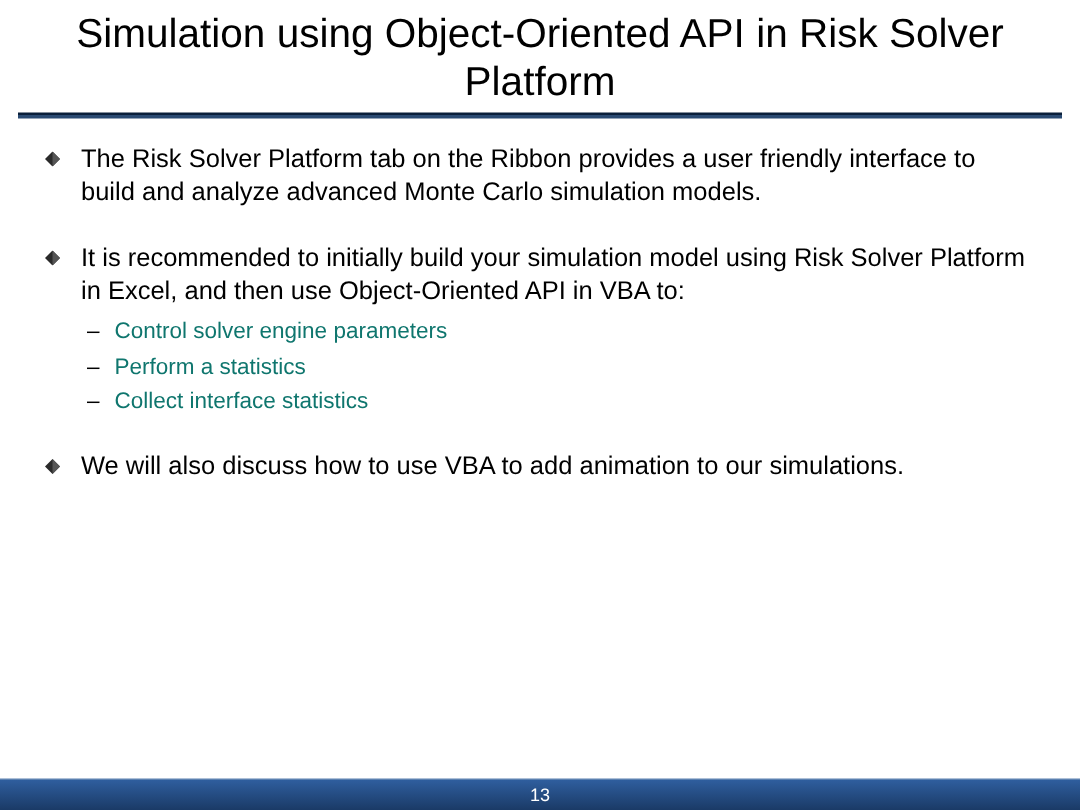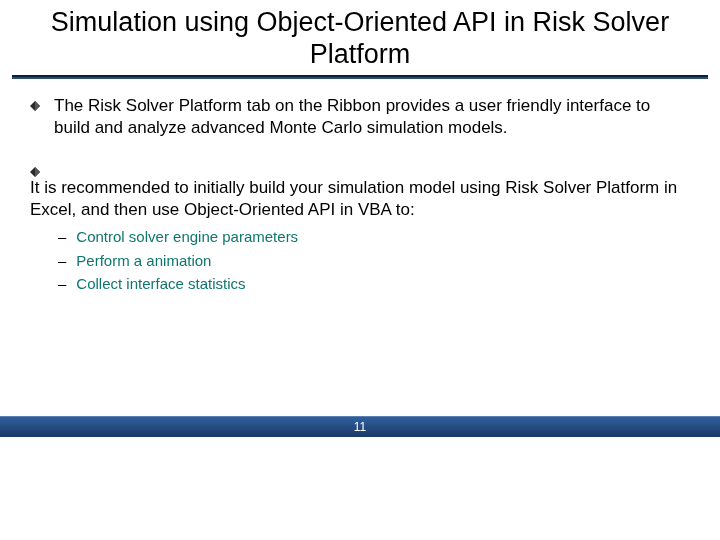--- a/index.html
+++ b/index.html
@@ -7,21 +7,21 @@
     padding: 0;
     width: 720px;
     height: 540px;
     font-family: Arial, Helvetica, sans-serif;
     background: #ffffff;
     overflow: hidden;
     position: relative;
   }
   .slide {
     width: 720px;
-    height: 437px;
+    height: 540px;
     position: relative;
     display: flex;
     flex-direction: column;
   }
   .title-block {
     padding: 6px 40px 0 40px;
     text-align: center;
   }
   .title {
     font-size: 27px;
@@ -113,44 +113,53 @@
     <div class="bullet-row">
       <span class="diamond-bullet">
         <svg width="10" height="10" viewBox="0 0 10 10">
             <polygon points="5,0 10,5 5,10 0,5" fill="#2a2a2a"></polygon>
             <polygon points="5,0 10,5 5,10" fill="#555"></polygon>
           </svg>
       </span>
       <span class="bullet-text">The Risk Solver Platform tab on the Ribbon provides a user friendly interface to build and analyze advanced Monte Carlo simulation models.</span>
     </div>
 
-    <div class="bullet-row" style="margin-bottom:4px;flex-direction:column;">
+    <div class="bullet-row" style="margin-bottom:4px;">
       <span class="diamond-bullet">
         <svg width="10" height="10" viewBox="0 0 10 10">
             <polygon points="5,0 10,5 5,10 0,5" fill="#2a2a2a"></polygon>
             <polygon points="5,0 10,5 5,10" fill="#555"></polygon>
           </svg>
       </span>
       <span class="bullet-text">It is recommended to initially build your simulation model using Risk Solver Platform in Excel, and then use Object-Oriented API in VBA to:</span>
     </div>
     <div class="sub-list" style="margin-bottom:22px;">
       <div class="sub-row">
         <span class="dash">–</span>
         <span class="sub-text">Control solver engine parameters</span>
       </div>
       <div class="sub-row">
         <span class="dash">–</span>
-        <span class="sub-text">Perform a animation</span>
+        <span class="sub-text">Perform a statistics</span>
       </div>
       <div class="sub-row">
         <span class="dash">–</span>
         <span class="sub-text">Collect interface statistics</span>
       </div>
     </div>
 
+    <div class="bullet-row">
+      <span class="diamond-bullet">
+        <svg width="10" height="10" viewBox="0 0 10 10">
+            <polygon points="5,0 10,5 5,10 0,5" fill="#2a2a2a"></polygon>
+            <polygon points="5,0 10,5 5,10" fill="#555"></polygon>
+          </svg>
+      </span>
+      <span class="bullet-text">We will also discuss how to use VBA to add animation to our simulations.</span>
+    </div>
 
   </div>
 
   <div class="footer-bar">
-    <span class="page-num">11</span>
+    <span class="page-num">13</span>
   </div>
 
 </div>
 
 </body></html>

